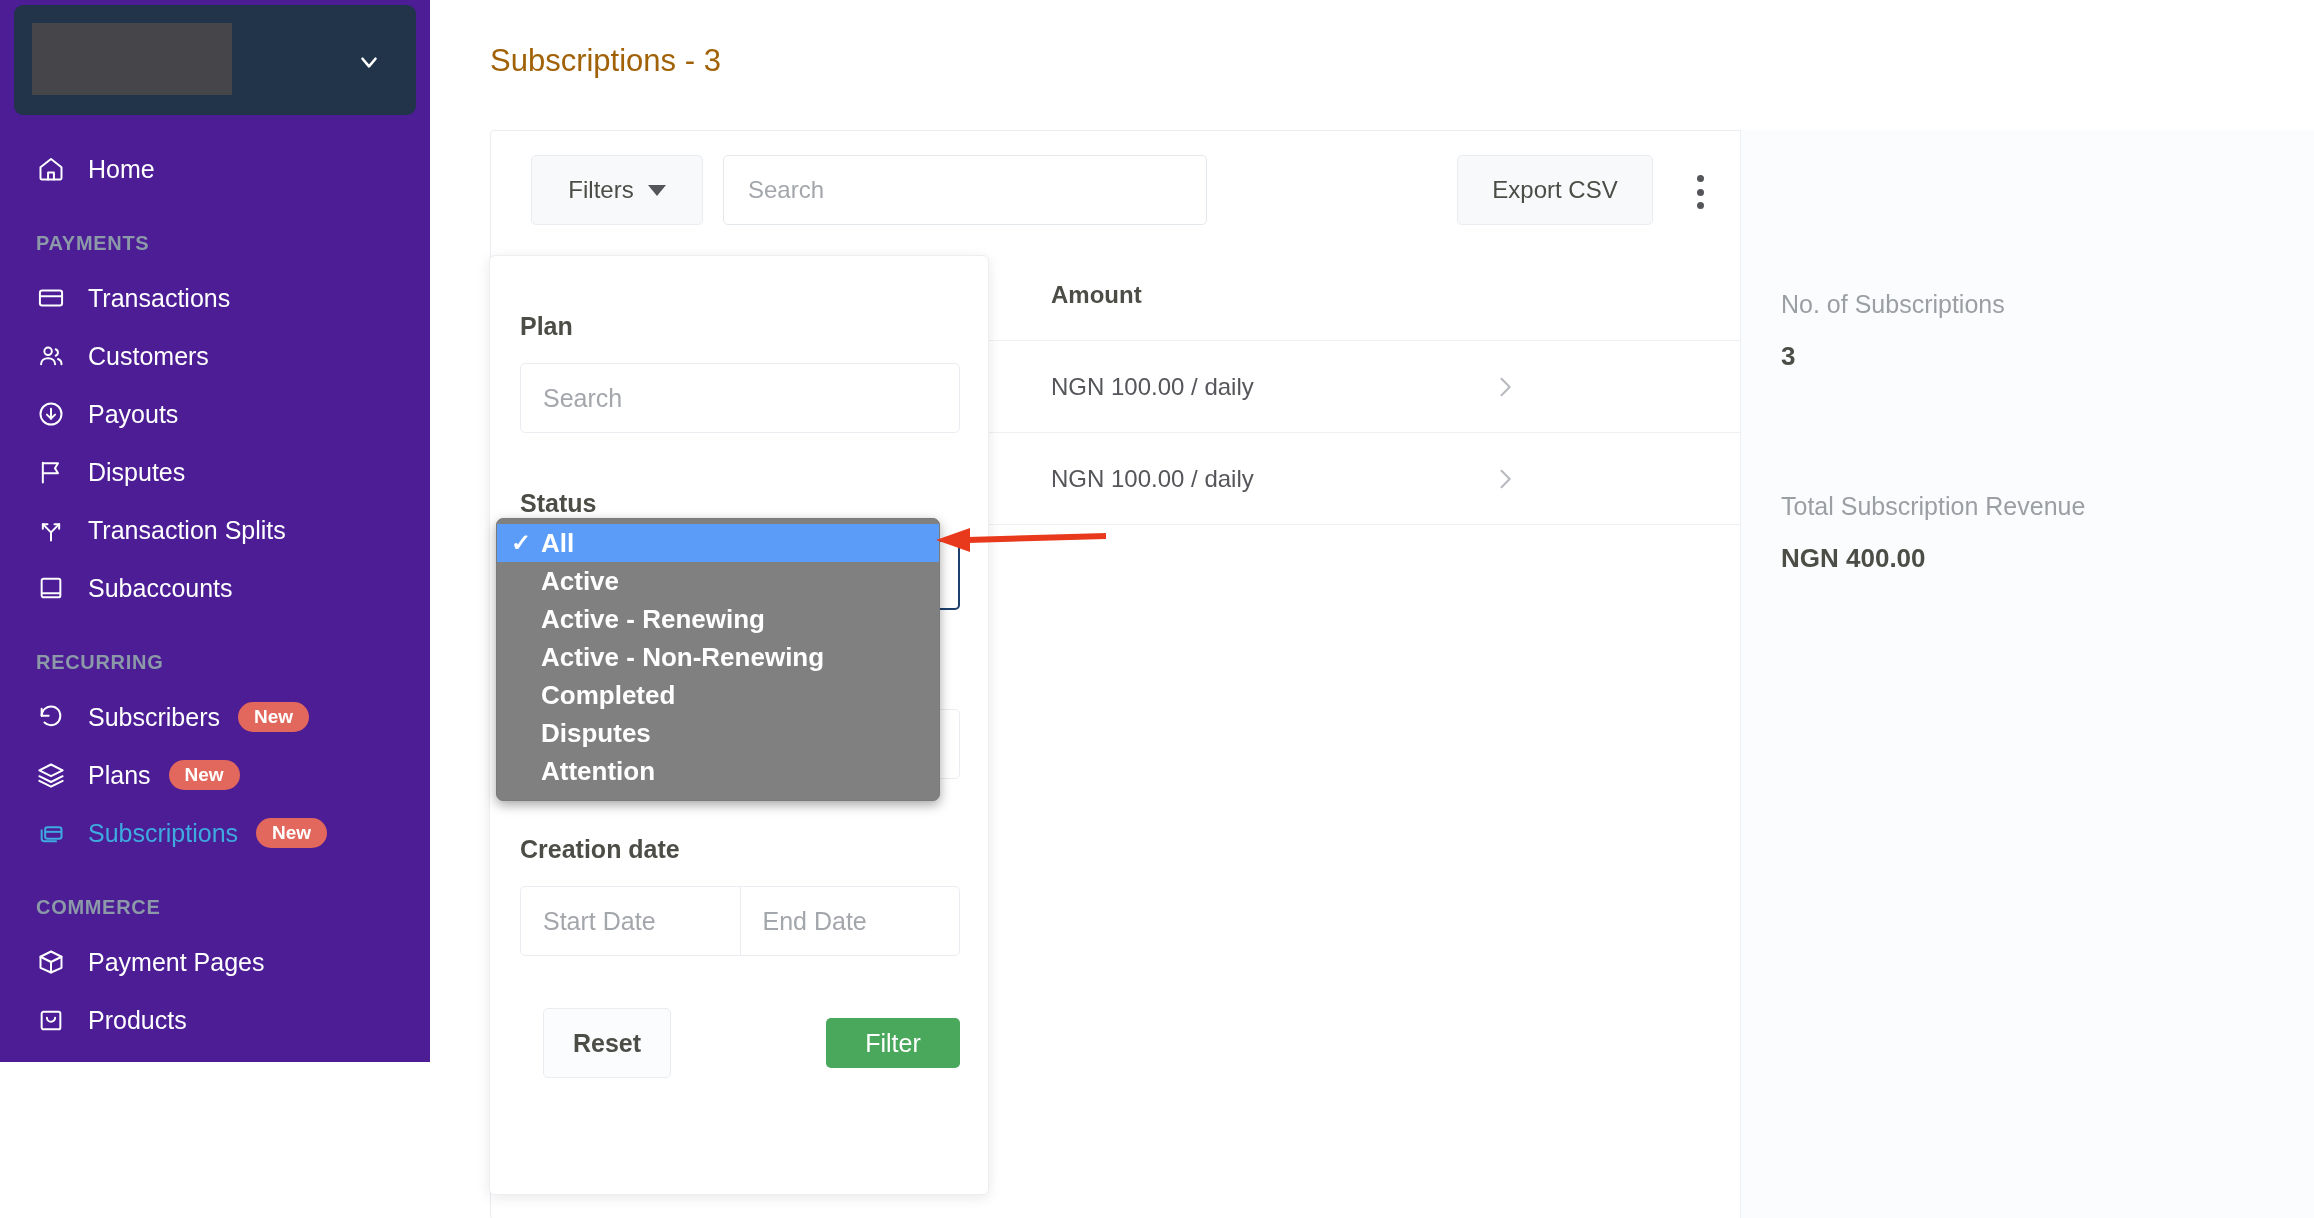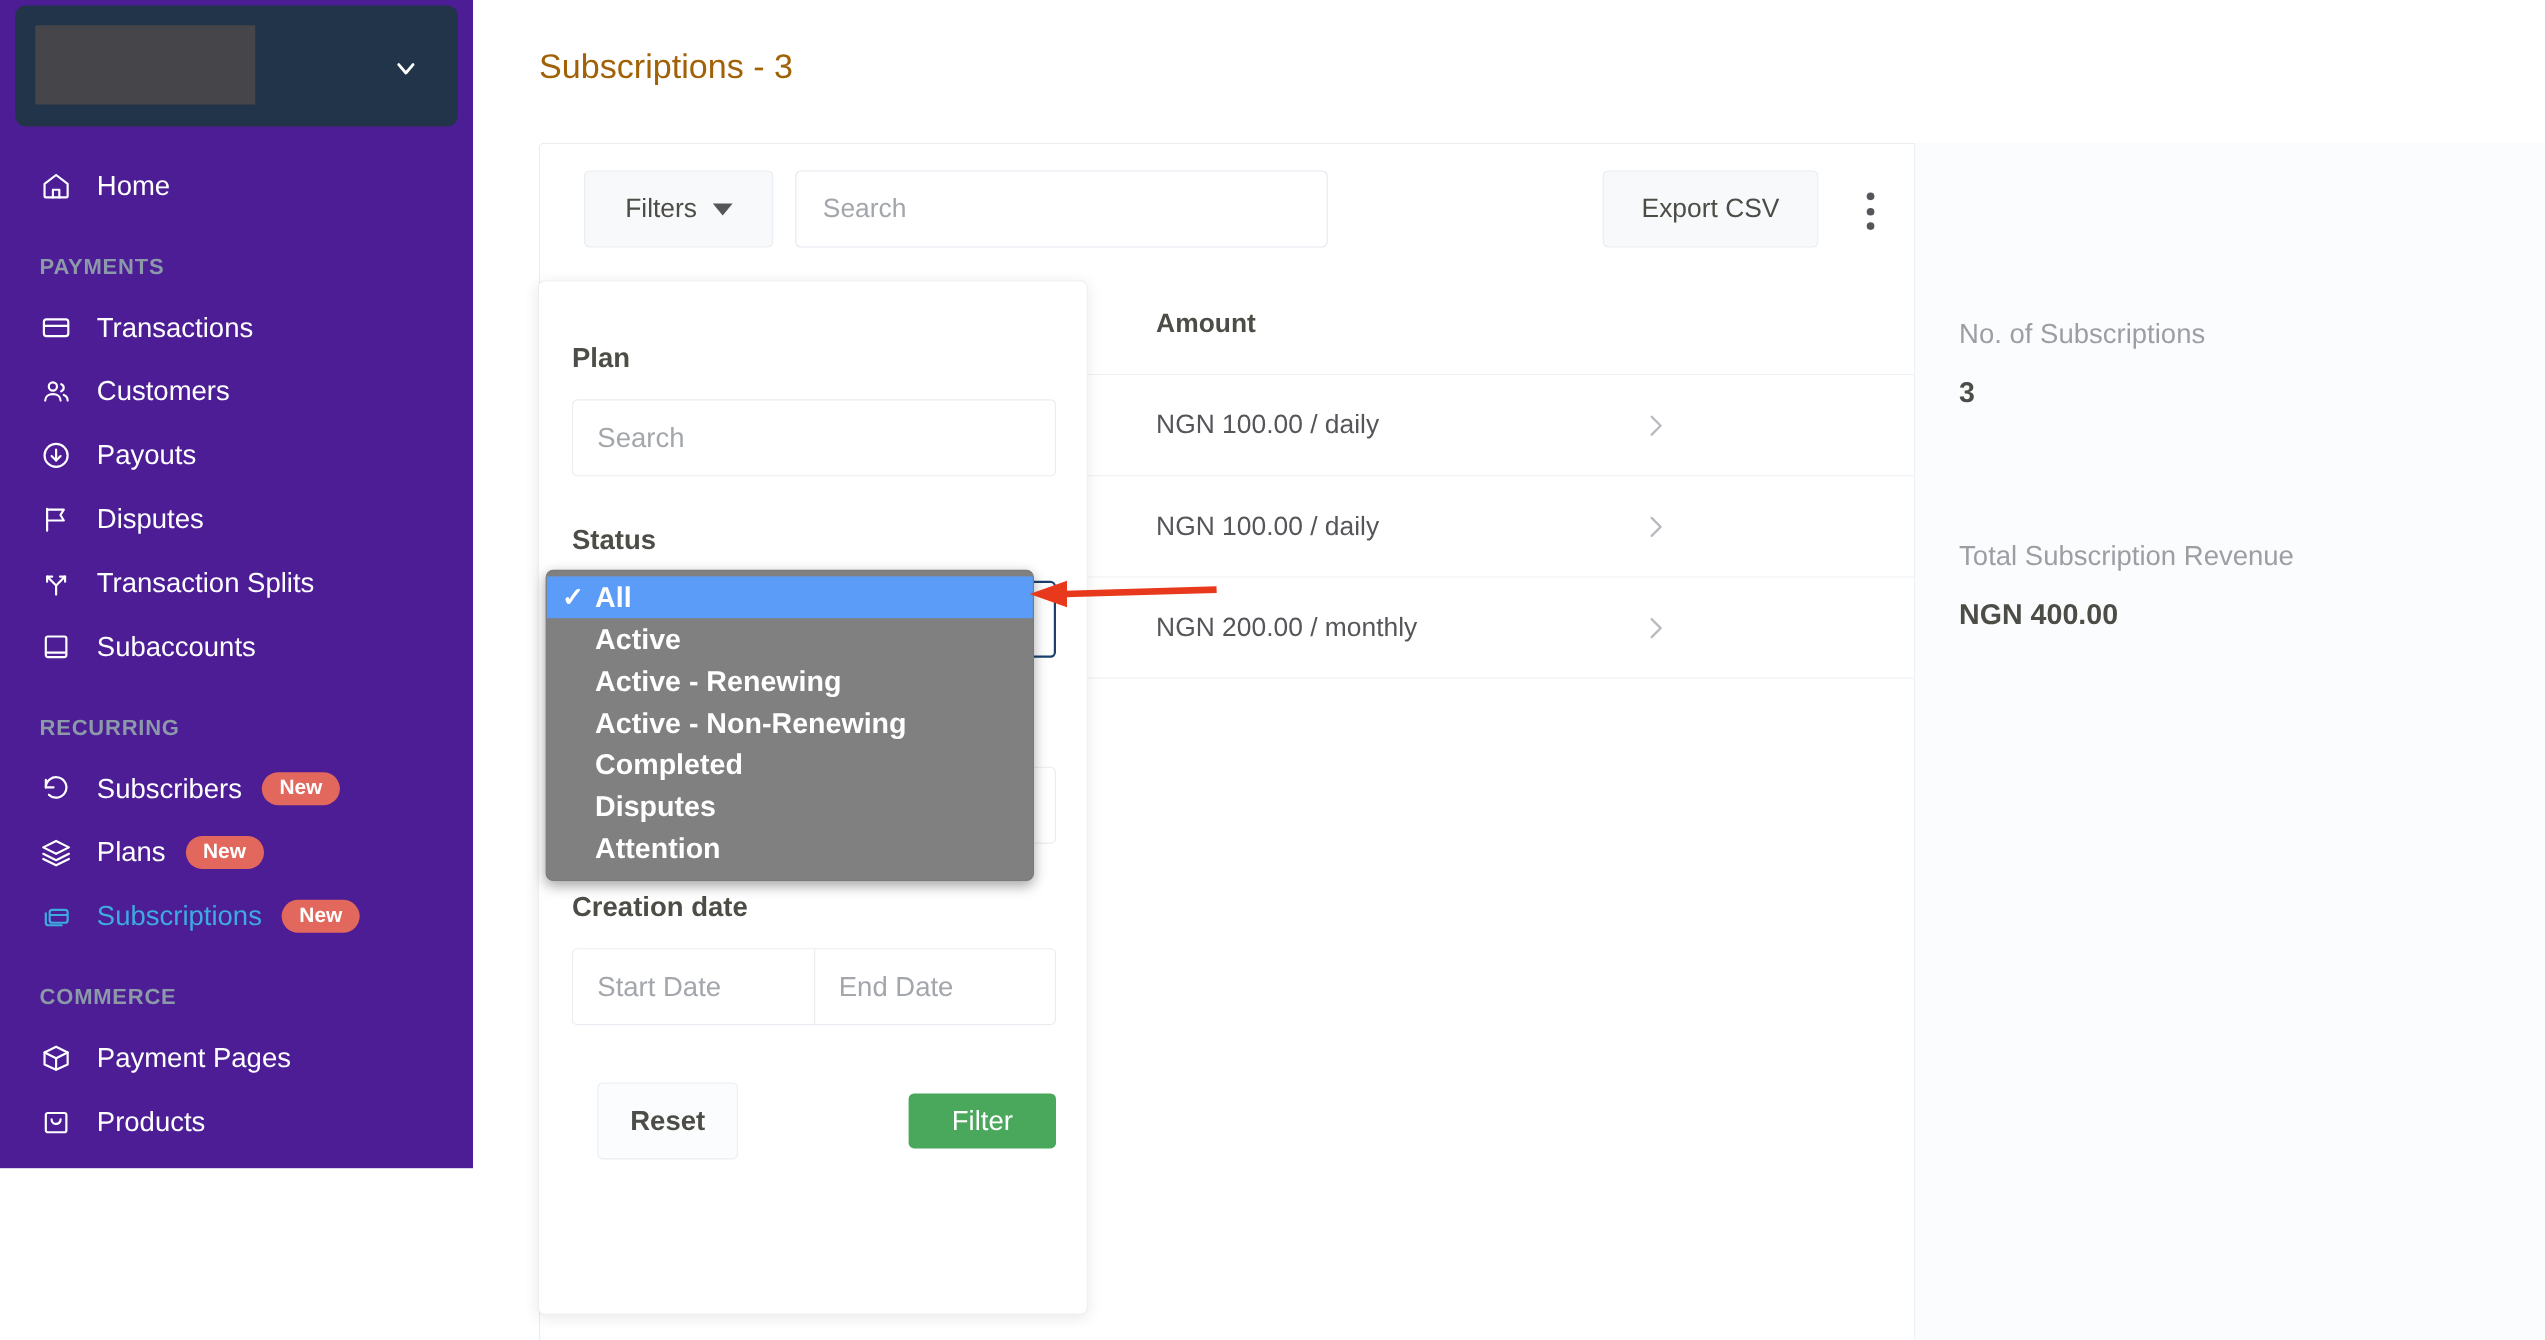--- a/index.html
+++ b/index.html
@@ -181,21 +181,21 @@
     border: 1px solid #eceff2;
     border-radius: 6px;
     box-shadow: 0 3px 14px rgba(0,0,0,0.09);
     z-index: 40;
     padding: 56px 30px 0 30px;
   }
   .fp-label {
     font-size: 25px; font-weight: 700; color: #4d4d47;
     margin-bottom: 22px;
   }
-  .fp-label.sub { margin-top: 44px; }
+  .fp-label.sub { margin-top: 56px; }
   .fp-input {
     width: 440px; height: 70px;
     border: 1px solid #e9edf1;
     border-radius: 5px;
     display: flex; align-items: center;
     padding-left: 22px;
     font-size: 25px; color: #a3a6ab;
   }
   .fp-select {
     width: 440px; height: 70px;
@@ -498,29 +498,20 @@
       <div class="tbl-row">
         <div class="c-sub">Timothy</div>
         <div class="c-amt">NGN 100.00 / daily</div>
         <div class="c-chev">
           <svg width="28" height="28" viewBox="0 0 24 24" fill="none" stroke="#b7babf" stroke-width="1.8" stroke-linecap="round" stroke-linejoin="round">
               <polyline points="9 5 16 12 9 19"></polyline>
             </svg>
         </div>
       </div>
 
-      <div class="tbl-row">
-        <div class="c-sub">U TIMOTHY</div>
-        <div class="c-amt">NGN 200.00 / monthly</div>
-        <div class="c-chev">
-          <svg width="28" height="28" viewBox="0 0 24 24" fill="none" stroke="#b7babf" stroke-width="1.8" stroke-linecap="round" stroke-linejoin="round">
-              <polyline points="9 5 16 12 9 19"></polyline>
-            </svg>
-        </div>
-      </div>
     </div>
   </div>
 
   <div class="stats" style="left:1310px; width:574px;">
     <div class="stat-label">No. of Subscriptions</div>
     <div class="stat-value">3</div>
     <div class="stat-block2">
       <div class="stat-label">Total Subscription Revenue</div>
       <div class="stat-value">NGN 400.00</div>
     </div>

